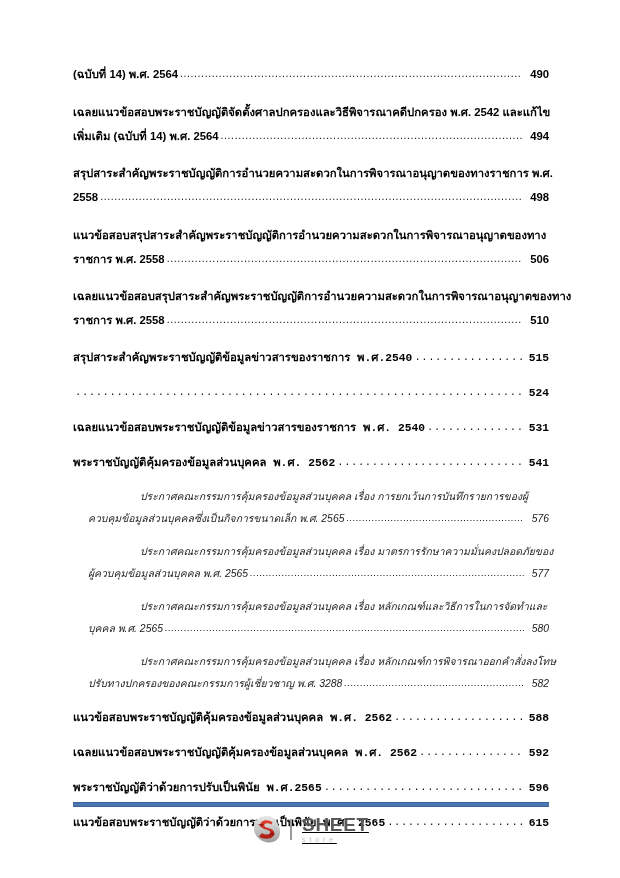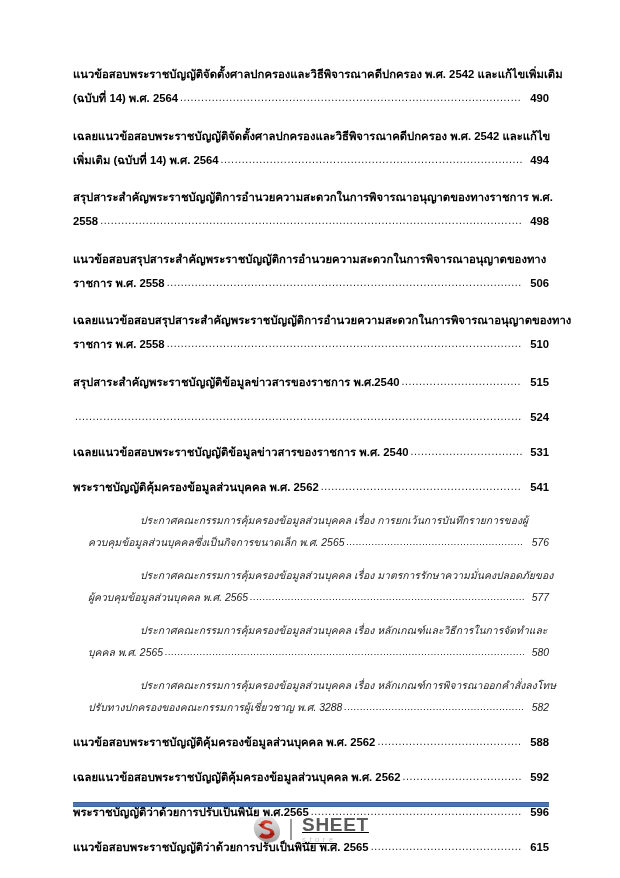--- a/index.html
+++ b/index.html
@@ -95,21 +95,21 @@
   }
   .toc-sub .leader-dots {
     font-size: 9.6px;
     letter-spacing: 0.5px;
   }
   .toc-sub .leader-page {
     min-width: 24px;
   }
 
   
-  .gap-sm { margin-bottom: 11px; }
+  .gap-sm { margin-bottom: 11px; font-family: Liberation Mono, monospace; }
 
   
   #blue-rule {
     position: absolute;
     left: 73px;
     top: 802px;
     width: 476px;
     height: 5px;
     background: #4a77b4;
     border-top: 1px solid #3c6498;
@@ -168,21 +168,20 @@
     margin-top: 2px;
   }
 </style>
 </head>
 <body>
 
 <div id="page">
 
   <div id="toc">
       <div class="toc-entry">
-        <div class="entry-line">แนวข้อสอบพระราชบัญญัติจัดตั้งศาลปกครองและวิธีพิจารณาคดีปกครอง พ.ศ. 2542 และแก้ไขเพิ่มเติม</div>
         <div class="leaderline">
           <span class="leader-text">(ฉบับที่ 14) พ.ศ. 2564</span>
           <span class="leader-dots">.......................................................................................................................................................................................................</span>
           <span class="leader-page">490</span>
         </div>
       </div>
       <div class="toc-entry">
         <div class="entry-line">เฉลยแนวข้อสอบพระราชบัญญัติจัดตั้งศาลปกครองและวิธีพิจารณาคดีปกครอง พ.ศ. 2542 และแก้ไข</div>
         <div class="leaderline">
           <span class="leader-text">เพิ่มเติม (ฉบับที่ 14) พ.ศ. 2564</span>

